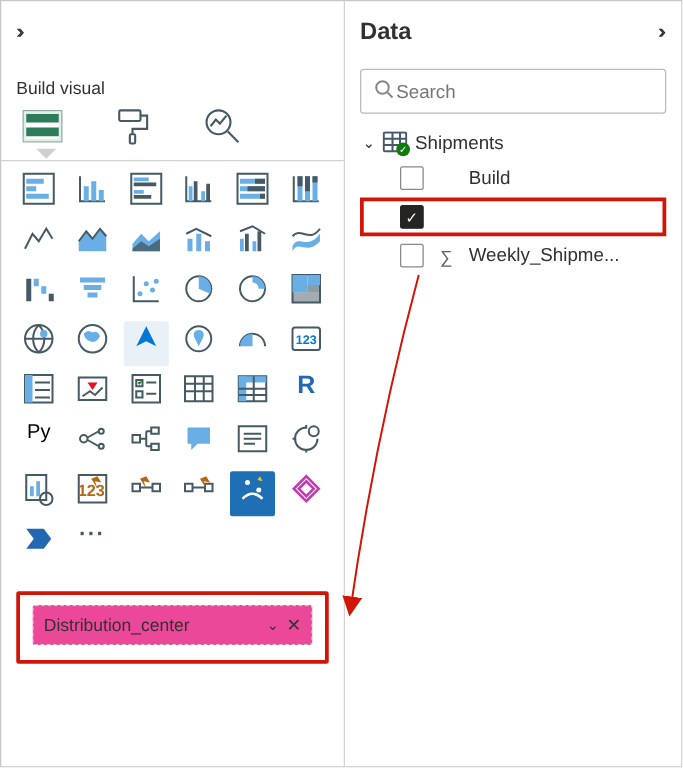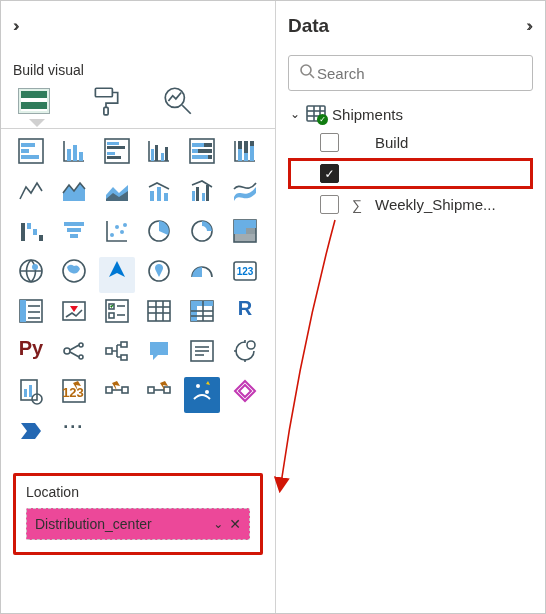--- a/index.html
+++ b/index.html
@@ -470,21 +470,21 @@
             <line class="s" x1="3" y1="14" x2="25" y2="14"></line>
             <line class="s" x1="3" y1="19" x2="25" y2="19"></line>
             <line class="s" x1="15" y1="4" x2="15" y2="24"></line>
           </svg>
         </div>
       <div class="viz-tile">
           <span style="font-size:20px;font-weight:700;color:#2468b3">R</span>
         </div>
 
       <div class="viz-tile">
-          <span style="font-size:20px;font-weight:700;color:#7f1d1d">Py</span>
+          <span style="font-size:16px;font-weight:400;color:#000000">Py</span>
         </div>
       <div class="viz-tile">
           <svg viewBox="0 0 28 28">
             <circle class="s" cx="7" cy="14" r="3"></circle>
             <circle class="s" cx="21" cy="8" r="2"></circle>
             <circle class="s" cx="21" cy="20" r="2"></circle>
             <path class="s" d="M10 13 L19 8 M10 15 L19 20"></path>
           </svg>
         </div>
       <div class="viz-tile">
@@ -566,21 +566,20 @@
           <svg viewBox="0 0 28 28">
             <path fill="#2468b3" d="M4 6 H18 L24 14 L18 22 H4 L10 14 Z"></path>
           </svg>
         </div>
       <div class="viz-tile">
           <span class="ell">···</span>
         </div>
     </div>
 
     <div class="well-box">
-      <div class="well-label">Location</div>
       <div class="well-pill">
         <span class="txt">Distribution_center</span>
         <span class="chev-down">⌄</span>
         <span class="x">✕</span>
       </div>
     </div>
   </div>
 
   <div class="pane data">
     <div class="pane-header">

